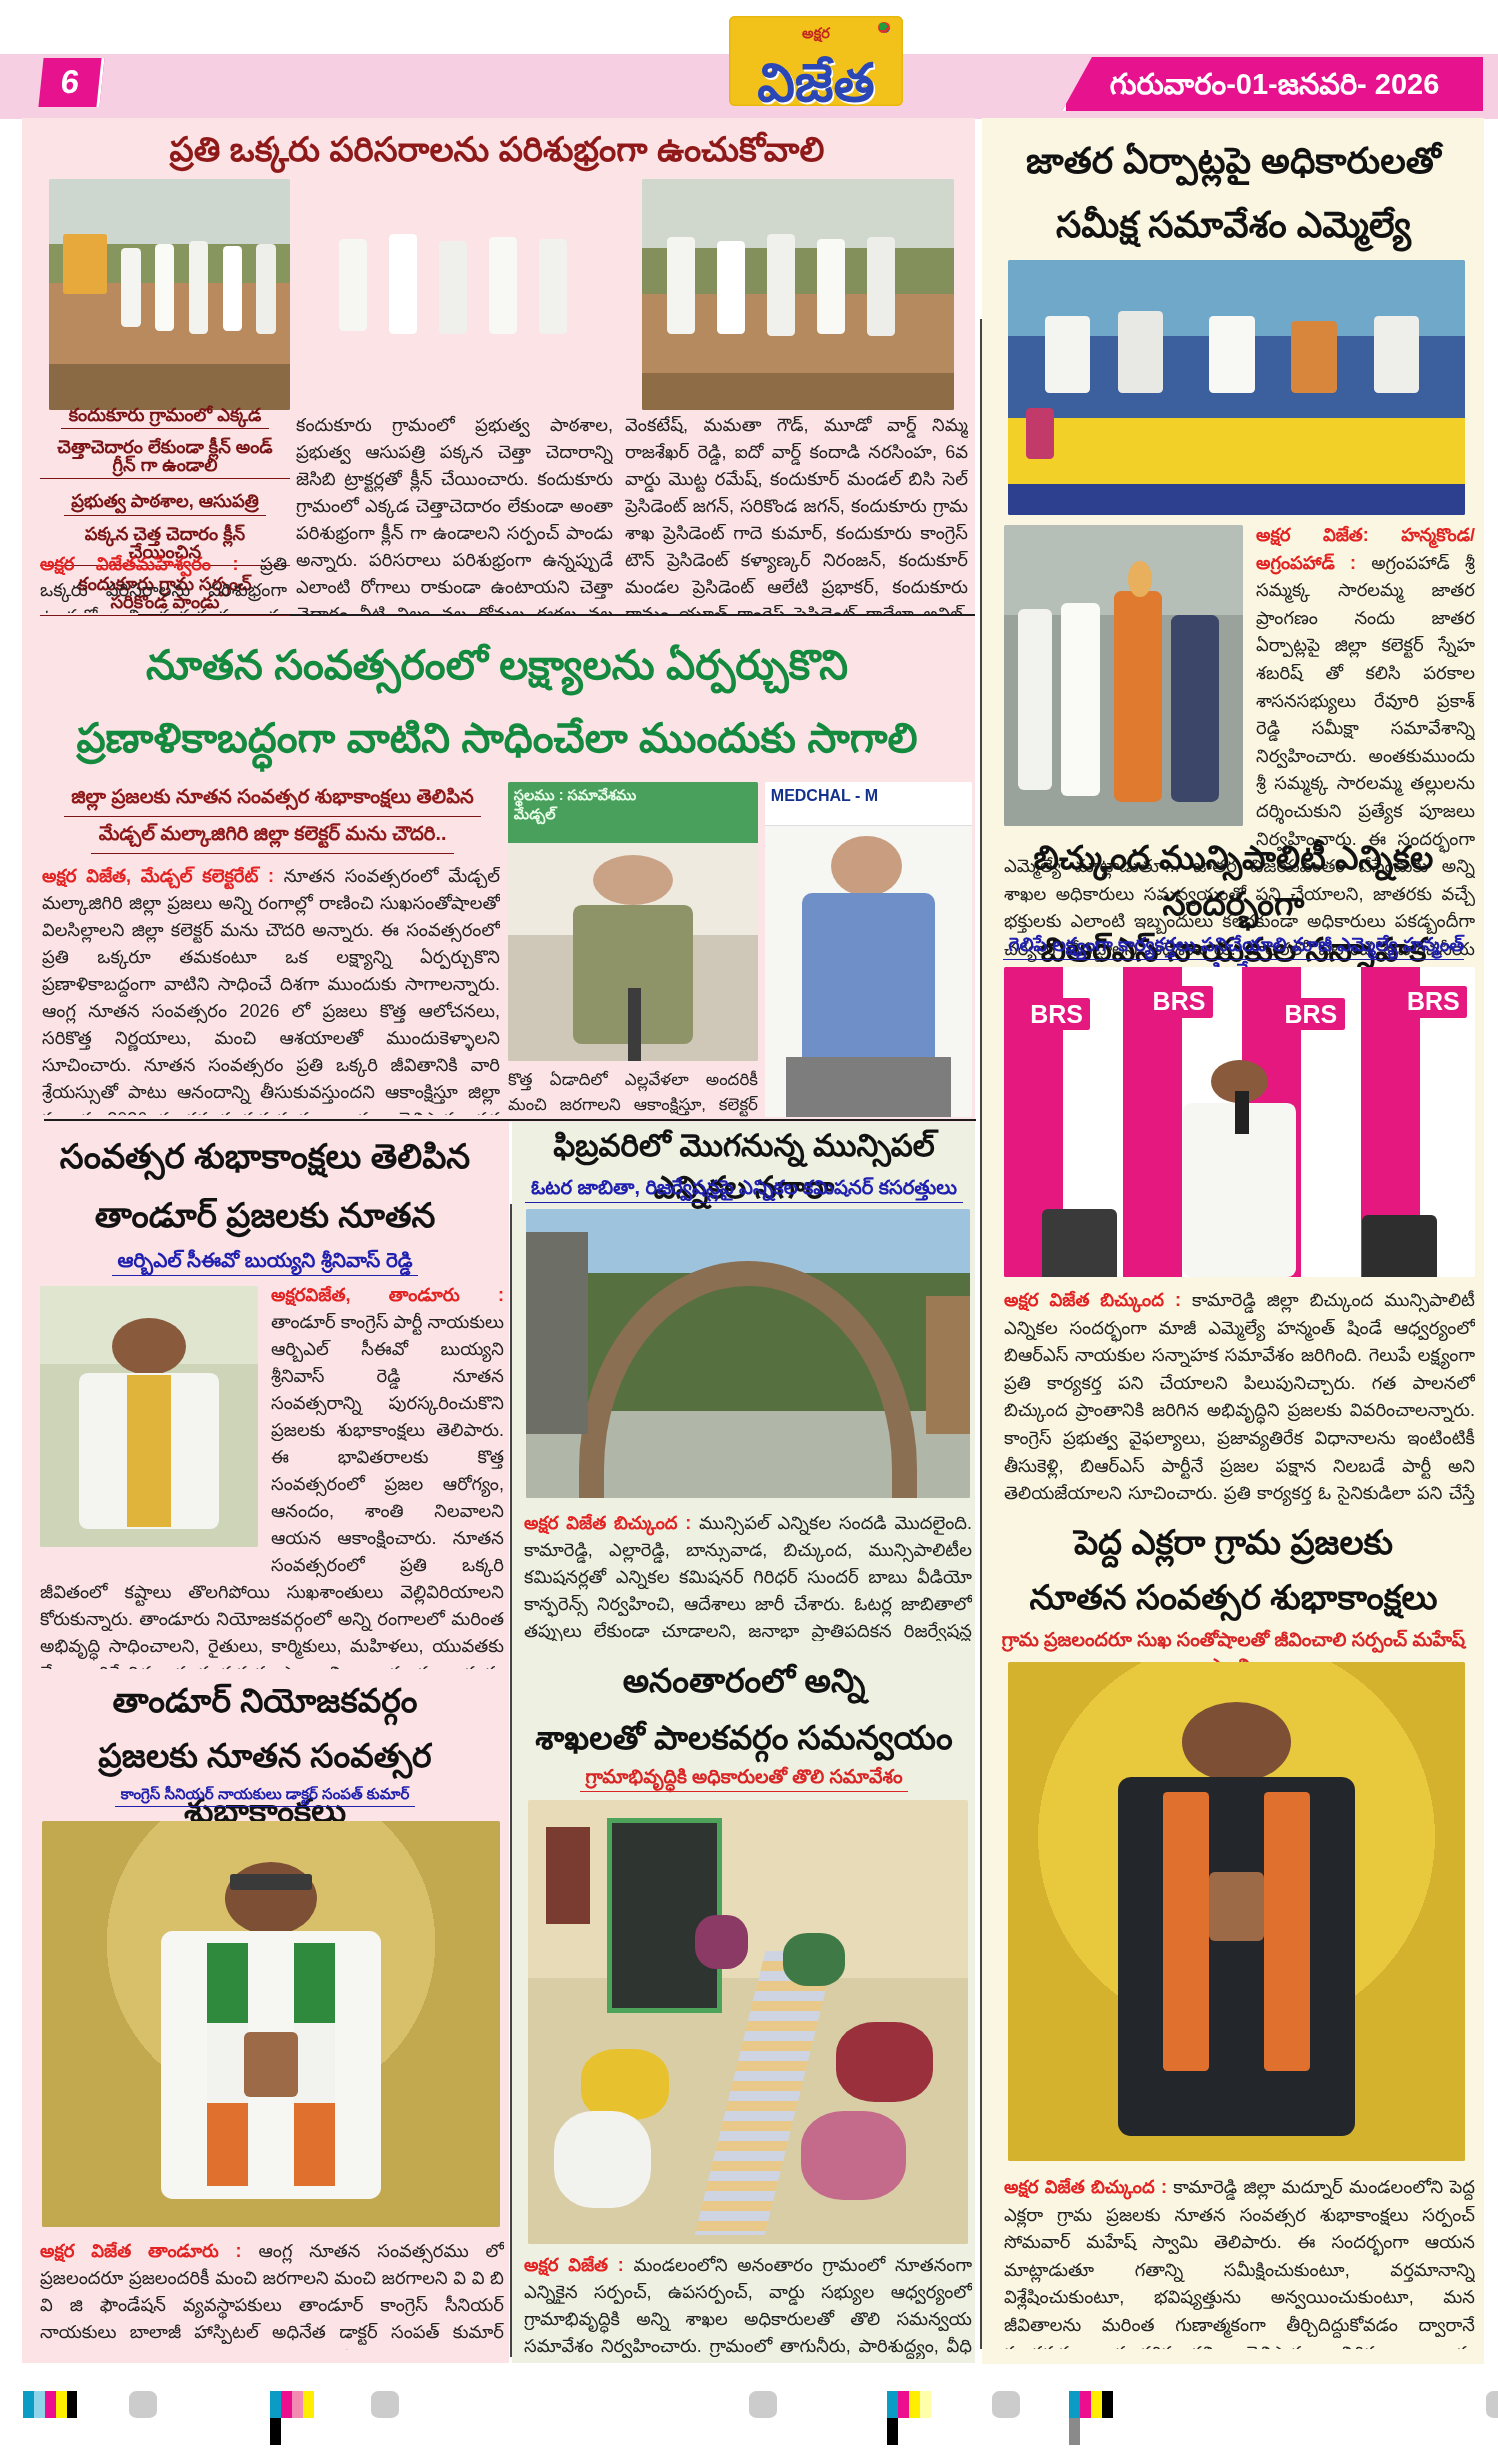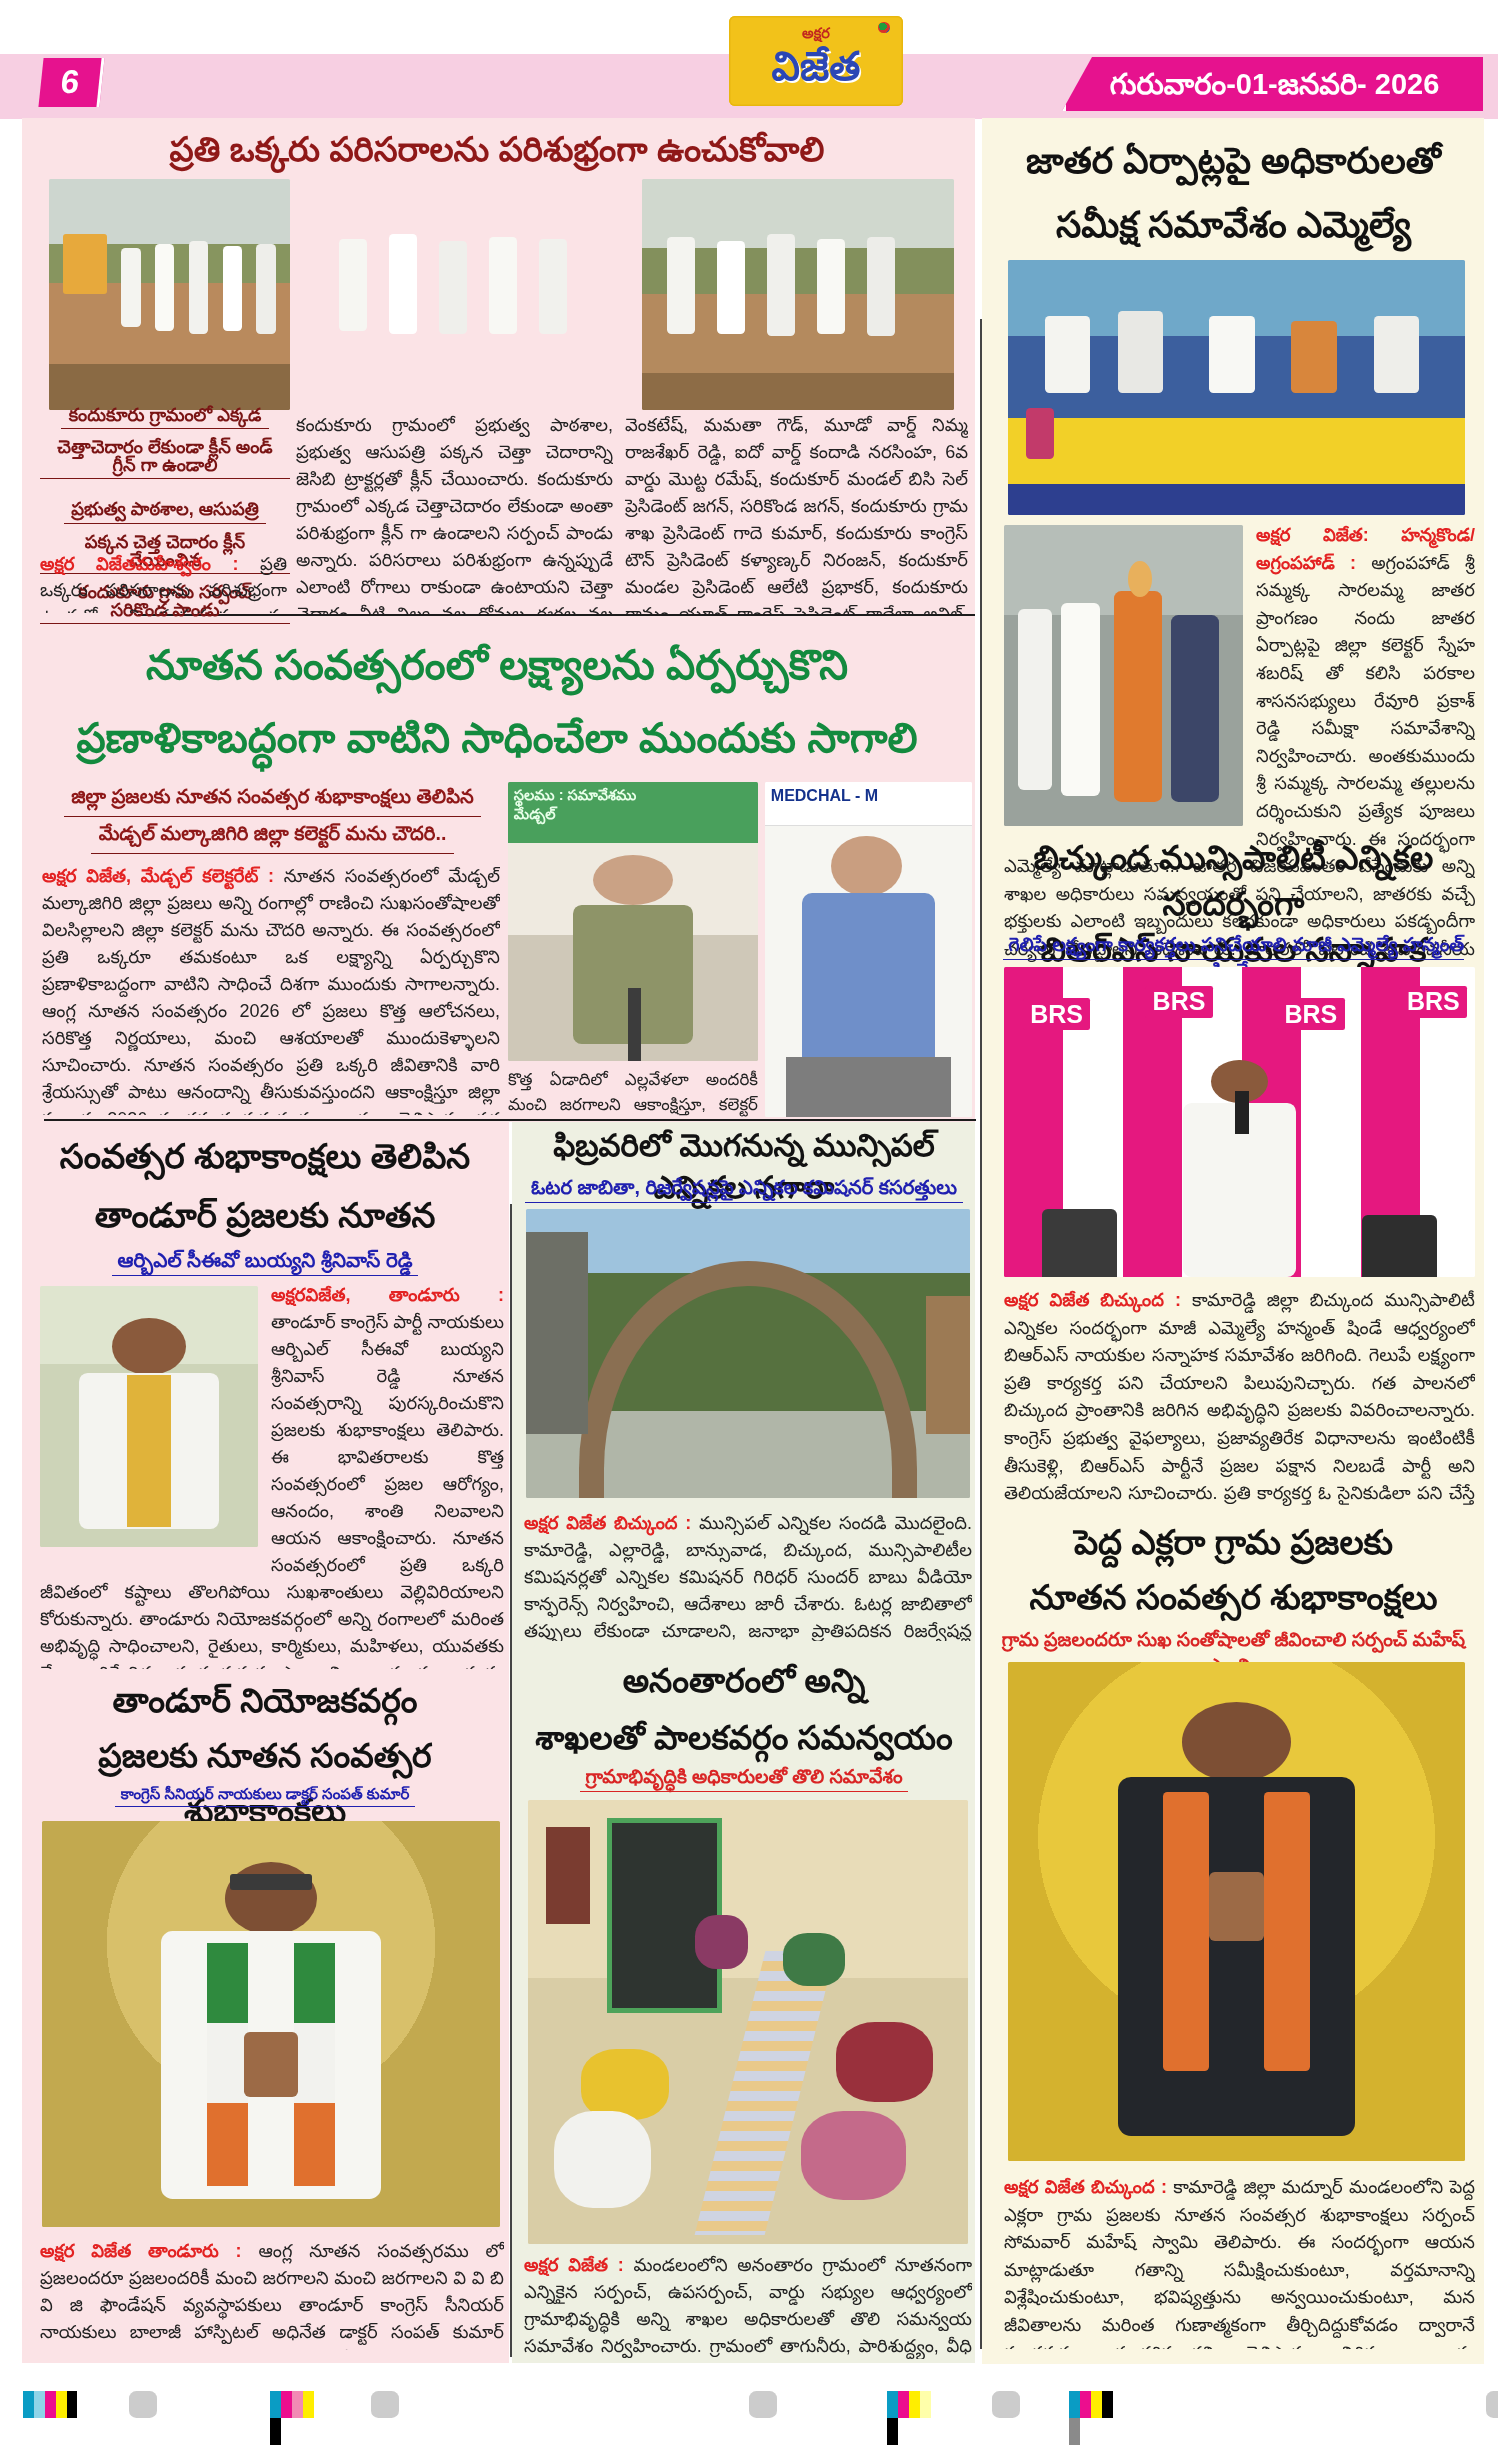--- a/index.html
+++ b/index.html
@@ -28,22 +28,22 @@
 
   <div class="abs" style="left:41px;top:58px;width:58px;height:49px;background:#e6128e;transform:skewX(-6deg);
               color:#fff;font-size:33px;font-weight:bold;text-align:center;line-height:48px;
               border-right:3.6px solid #fff;">
     <span>6</span>
   </div>
 
   <div class="abs" style="left:729px;top:16px;width:174px;height:90px;background:#f2c21a;border-radius:5.8px;
               text-align:center;box-shadow:0 0 0 1.5px #e8b70e inset;">
     <div style="margin-top:10px;color:#c2271f;font-size:14.5px;font-weight:bold;line-height:14.5px;">అక్షర</div>
-    <div style="color:#2b46b5;font-size:40px;font-weight:bold;line-height:51px;
-                text-shadow:1.5px 1.5px 0 #ffffff;">విజేత</div>
+    <div style="color:#2b46b5;font-size:53px;font-weight:bold;line-height:51px;
+                text-shadow:1.5px 1.5px 0 #ffffff;margin-top:16px;">విజేత</div>
     <div style="position:absolute;right:13px;top:5.8px;width:11.6px;height:11.6px;border-radius:50%;
                 background:radial-gradient(circle at 40% 40%, #1f9e3e 0 40%, #d8342a 40% 70%, #2b46b5 70% 100%);"></div>
   </div>
 
   <div class="abs" style="right:16px;top:57px;width:417px;height:54px;background:#e6128e;
               clip-path:polygon(30px 0, 100% 0, 100% 100%, 0 100%);
               color:#ffffff;font-weight:bold;font-size:29px;text-align:center;line-height:54px;
               border-left:4.4px solid #ffffff;">
     <span>గురువారం-01-జనవరి- 2026</span>
   </div>
@@ -83,21 +83,21 @@
               background:linear-gradient(180deg,#d0d8ce 0 30%,#83905c 30% 50%,#b48a5e 50% 84%,#8d6c46 84% 100%);">
     <div style="position:absolute;left:8%;top:25%;width:9%;height:42%;background:#f4f4f0;border-radius:4.4px;"></div>
     <div style="position:absolute;left:24%;top:27%;width:9%;height:40%;background:#ffffff;border-radius:4.4px;"></div>
     <div style="position:absolute;left:40%;top:24%;width:9%;height:44%;background:#f0f0ec;border-radius:4.4px;"></div>
     <div style="position:absolute;left:56%;top:26%;width:9%;height:41%;background:#f9f9f5;border-radius:4.4px;"></div>
     <div style="position:absolute;left:72%;top:25%;width:9%;height:43%;background:#ededE9;border-radius:4.4px;"></div>
   </div>
 
   <div class="abs center" style="left:40px;top:406px;width:250px;height:145px;color:#7a1414;font-size:18px;font-weight:bold;line-height:18px;">
     <div style="margin-bottom:8.7px;"><span class="deckline">కందుకూరు గ్రామంలో ఎక్కడ</span></div>
-    <div style="margin-bottom:21px;"><span class="deckline">చెత్తాచెదారం లేకుండా క్లీన్ అండ్ గ్రీన్ గా ఉండాలి</span></div>
+    <div style="margin-bottom:13px;"><span class="deckline">చెత్తాచెదారం లేకుండా క్లీన్ అండ్ గ్రీన్ గా ఉండాలి</span></div>
     <div style="margin-bottom:8.7px;"><span class="deckline">ప్రభుత్వ పాఠశాల, ఆసుపత్రి</span></div>
     <div style="margin-bottom:8.7px;"><span class="deckline">పక్కన చెత్త చెదారం క్లీన్ చేయించిన</span></div>
     <div><span class="deckline">కందుకూరు గ్రామ సర్పంచ్ సరికొండ పాండు</span></div>
   </div>
   <div class="abs just ovh" style="left:40px;top:551px;width:247px;height:62px;font-size:18px;line-height:26px;color:#222;">
     <span class="byline">అక్షర విజేతమహేశ్వరం :</span>
     <span>ప్రతి ఒక్కరు పరిసరాలను పరిశుభ్రంగా ఉంచుకోవాలని కందుకూరు గ్రామ సర్పంచ్ సరికొండ పాండు అన్నారు. రంగారెడ్డి జిల్లా మహేశ్వరం నియోజకవర్గం</span>
   </div>
   <div class="abs just ovh" style="left:296px;top:412px;width:317px;height:202px;font-size:18px;line-height:27px;color:#222;">
     <span>కందుకూరు గ్రామంలో ప్రభుత్వ పాఠశాల, ప్రభుత్వ ఆసుపత్రి పక్కన చెత్తా చెదారాన్ని జెసిబి ట్రాక్టర్లతో క్లీన్ చేయించారు. కందుకూరు గ్రామంలో ఎక్కడ చెత్తాచెదారం లేకుండా అంతా పరిశుభ్రంగా క్లీన్ గా ఉండాలని సర్పంచ్ పాండు అన్నారు. పరిసరాలు పరిశుభ్రంగా ఉన్నప్పుడే ఎలాంటి రోగాలు రాకుండా ఉంటాయని చెత్తా చెదారం నీటి నిల్వ వల్ల దోమల ఈగల వల్ల అనేకమైన రోగాలు వస్తాయని ప్రజలు అప్రమత్తంగా ఉంటూ చెత్తా చెదారం లేకుండా పరిశుభ్రంగా ఉంచుకోవాలని సర్పంచ్ పాండు కోరారు. కందుకూరు గ్రామంలో ఎక్కడ చెత్తాచెదారం లేకుండా క్లియర్ గా ఉండటమే లక్ష్యంగా పని చేస్తానని సర్పంచ్ పాండు అన్నారు. ఈ కార్యక్రమంలో సర్పంచ్</span>

